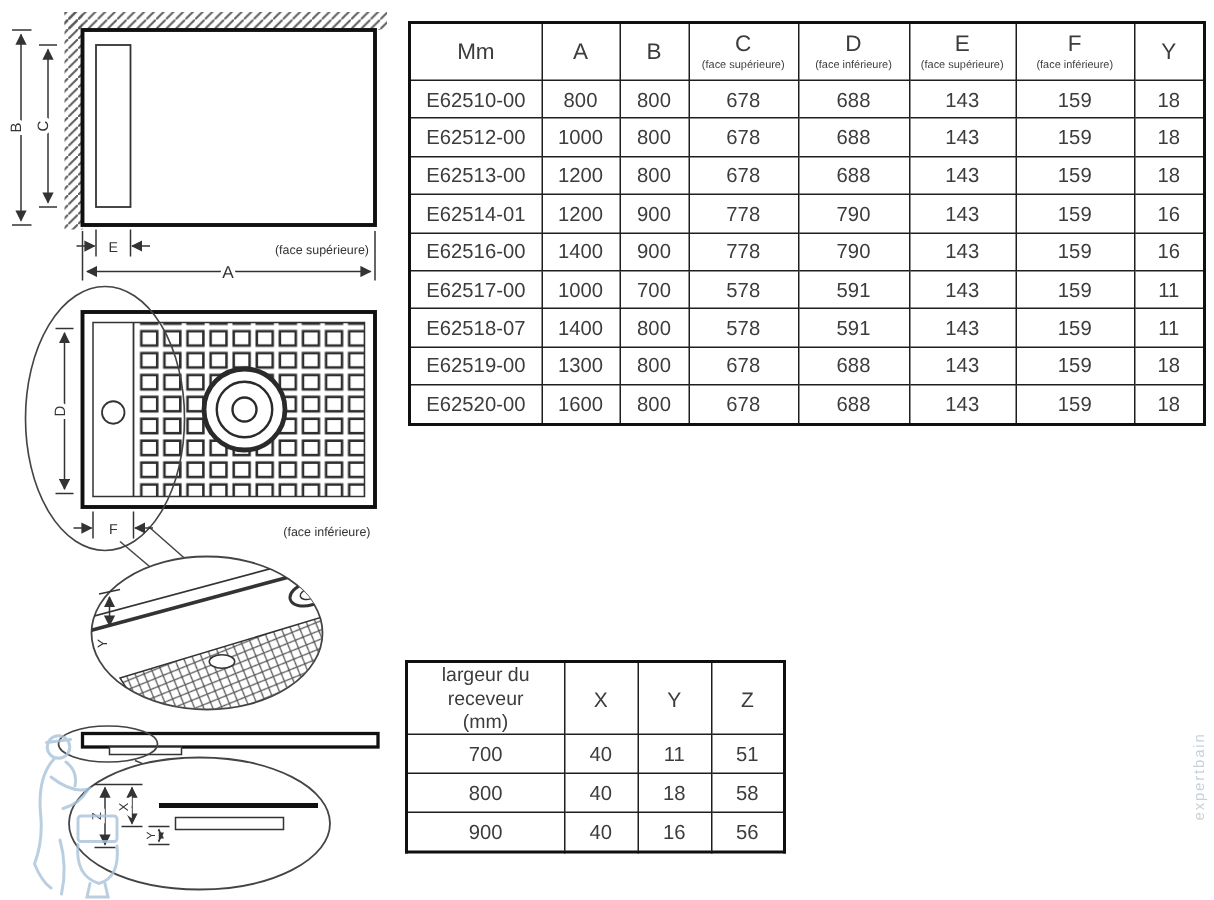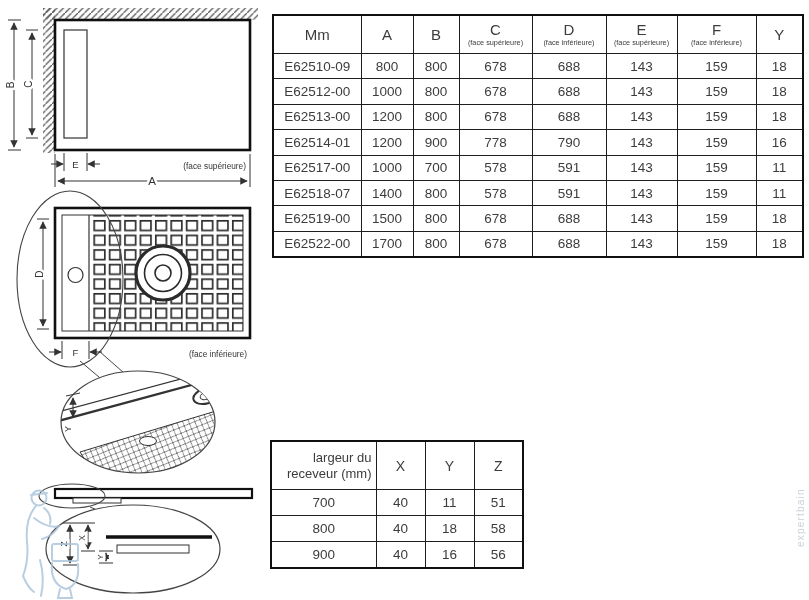--- a/index.html
+++ b/index.html
@@ -12,21 +12,21 @@
   .mt{border:2.4px solid #101010;}
   .mt th{height:37px;font-size:15px;line-height:1.05;}
   .mt th .sub{display:block;font-size:7.3px;letter-spacing:0;color:#3c3c3c;margin-top:1px;white-space:nowrap;}
   .mt td{height:24.4px;font-size:13.5px;}
   
   .st{position:absolute;left:270px;top:440px;width:252px;border-collapse:collapse;table-layout:fixed;}
   .st th,.st td{border:1.5px solid #1e1e1e;text-align:center;vertical-align:middle;
                 color:#3c3c3c;padding:0;font-weight:normal;}
   .st{border:2.2px solid #101010;}
   .st th{height:47px;font-size:14px;}
-  .st th.wlabel{font-size:13px;line-height:1.2;padding:0 4px;text-align:right;}
+  .st th.wlabel{font-size:13px;line-height:1.2;padding:0 21px;}
   .st td{height:25px;font-size:13.5px;}
   
   .wm-side{position:absolute;right:1px;top:436px;width:16px;height:164px;
            writing-mode:vertical-rl;transform:rotate(180deg);
            display:flex;align-items:center;justify-content:center;
            font-size:10px;letter-spacing:1.2px;color:#c5cfd7;opacity:.95;}
   svg text{font-family:"Liberation Sans",sans-serif;fill:#333;}
   .halo{paint-order:stroke;stroke:#ffffff;stroke-width:5px;}
 </style>
 </head>
@@ -187,21 +187,21 @@
         <th>B</th>
         <th><span>C</span><span class="sub">(face supérieure)</span></th>
         <th><span>D</span><span class="sub">(face inférieure)</span></th>
         <th><span>E</span><span class="sub">(face supérieure)</span></th>
         <th><span>F</span><span class="sub">(face inférieure)</span></th>
         <th>Y</th>
       </tr>
     </thead>
     <tbody>
       <tr>
-          <td>E62510-09</td>
+          <td>E62510-00</td>
           <td>800</td>
           <td>800</td>
           <td>678</td>
           <td>688</td>
           <td>143</td>
           <td>159</td>
           <td>18</td>
         </tr>
       <tr>
           <td>E62512-00</td>
@@ -227,20 +227,30 @@
           <td>E62514-01</td>
           <td>1200</td>
           <td>900</td>
           <td>778</td>
           <td>790</td>
           <td>143</td>
           <td>159</td>
           <td>16</td>
         </tr>
       <tr>
+          <td>E62516-00</td>
+          <td>1400</td>
+          <td>900</td>
+          <td>778</td>
+          <td>790</td>
+          <td>143</td>
+          <td>159</td>
+          <td>16</td>
+        </tr>
+      <tr>
           <td>E62517-00</td>
           <td>1000</td>
           <td>700</td>
           <td>578</td>
           <td>591</td>
           <td>143</td>
           <td>159</td>
           <td>11</td>
         </tr>
       <tr>
@@ -248,31 +258,31 @@
           <td>1400</td>
           <td>800</td>
           <td>578</td>
           <td>591</td>
           <td>143</td>
           <td>159</td>
           <td>11</td>
         </tr>
       <tr>
           <td>E62519-00</td>
-          <td>1500</td>
-          <td>800</td>
-          <td>678</td>
-          <td>688</td>
-          <td>143</td>
-          <td>159</td>
-          <td>18</td>
-        </tr>
-      <tr>
-          <td>E62522-00</td>
-          <td>1700</td>
+          <td>1300</td>
+          <td>800</td>
+          <td>678</td>
+          <td>688</td>
+          <td>143</td>
+          <td>159</td>
+          <td>18</td>
+        </tr>
+      <tr>
+          <td>E62520-00</td>
+          <td>1600</td>
           <td>800</td>
           <td>678</td>
           <td>688</td>
           <td>143</td>
           <td>159</td>
           <td>18</td>
         </tr>
     </tbody>
   </table>
 

